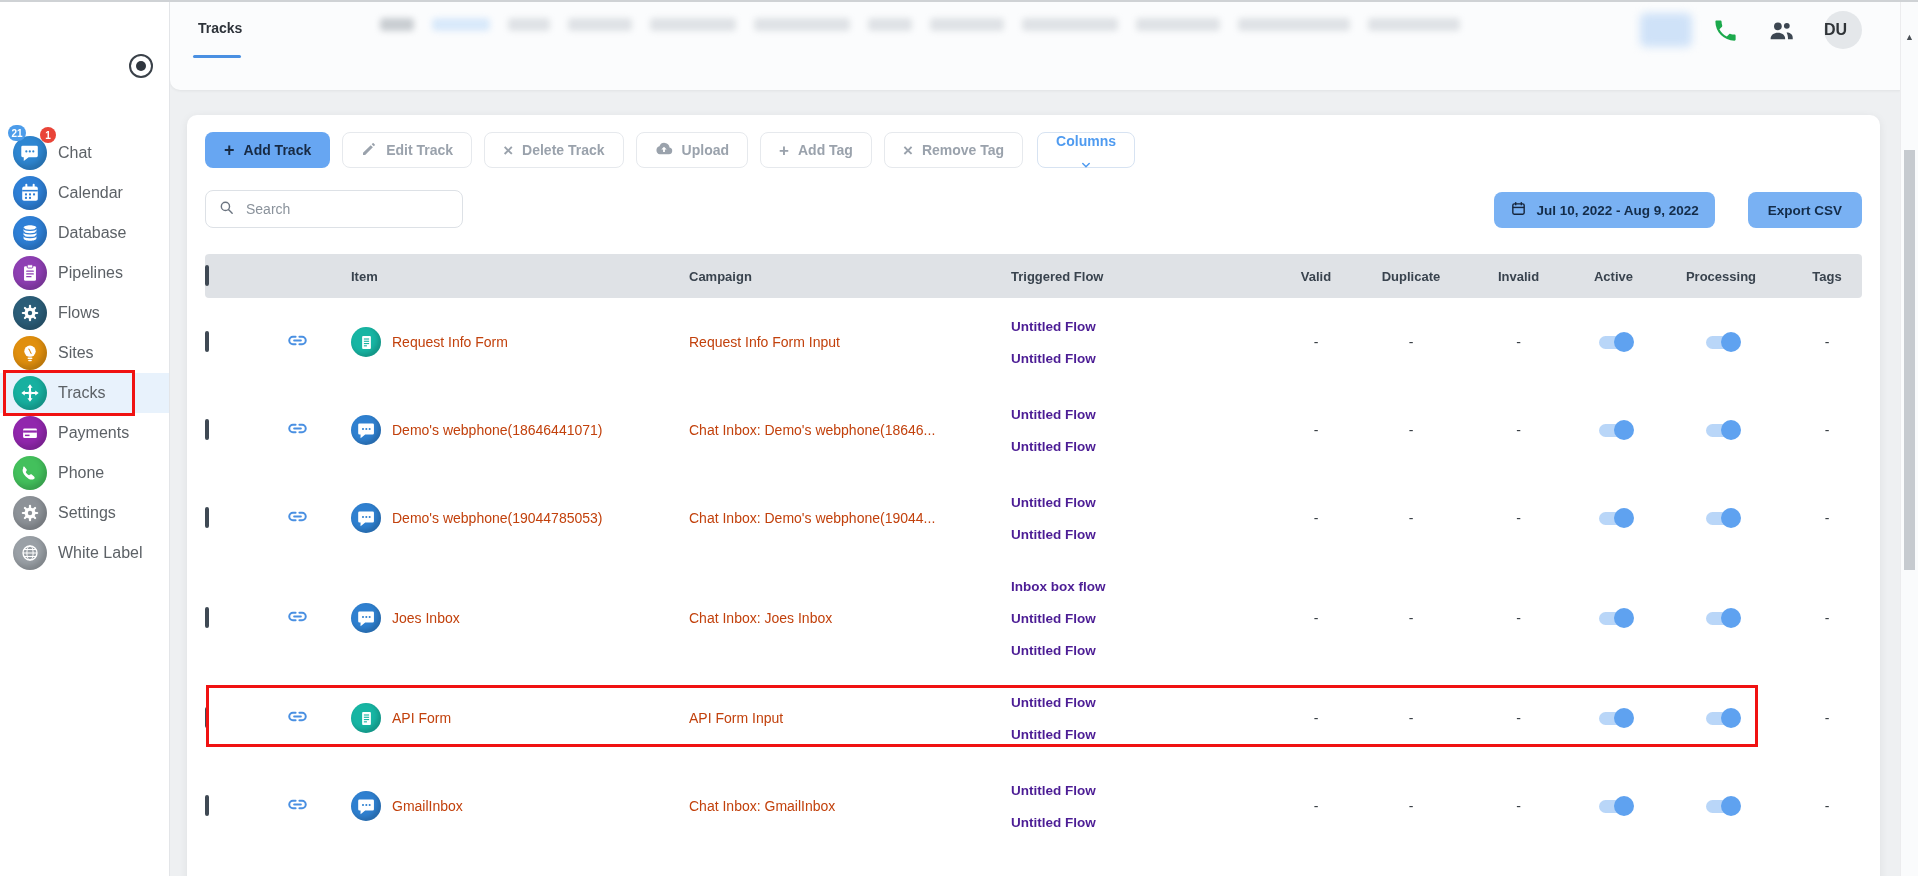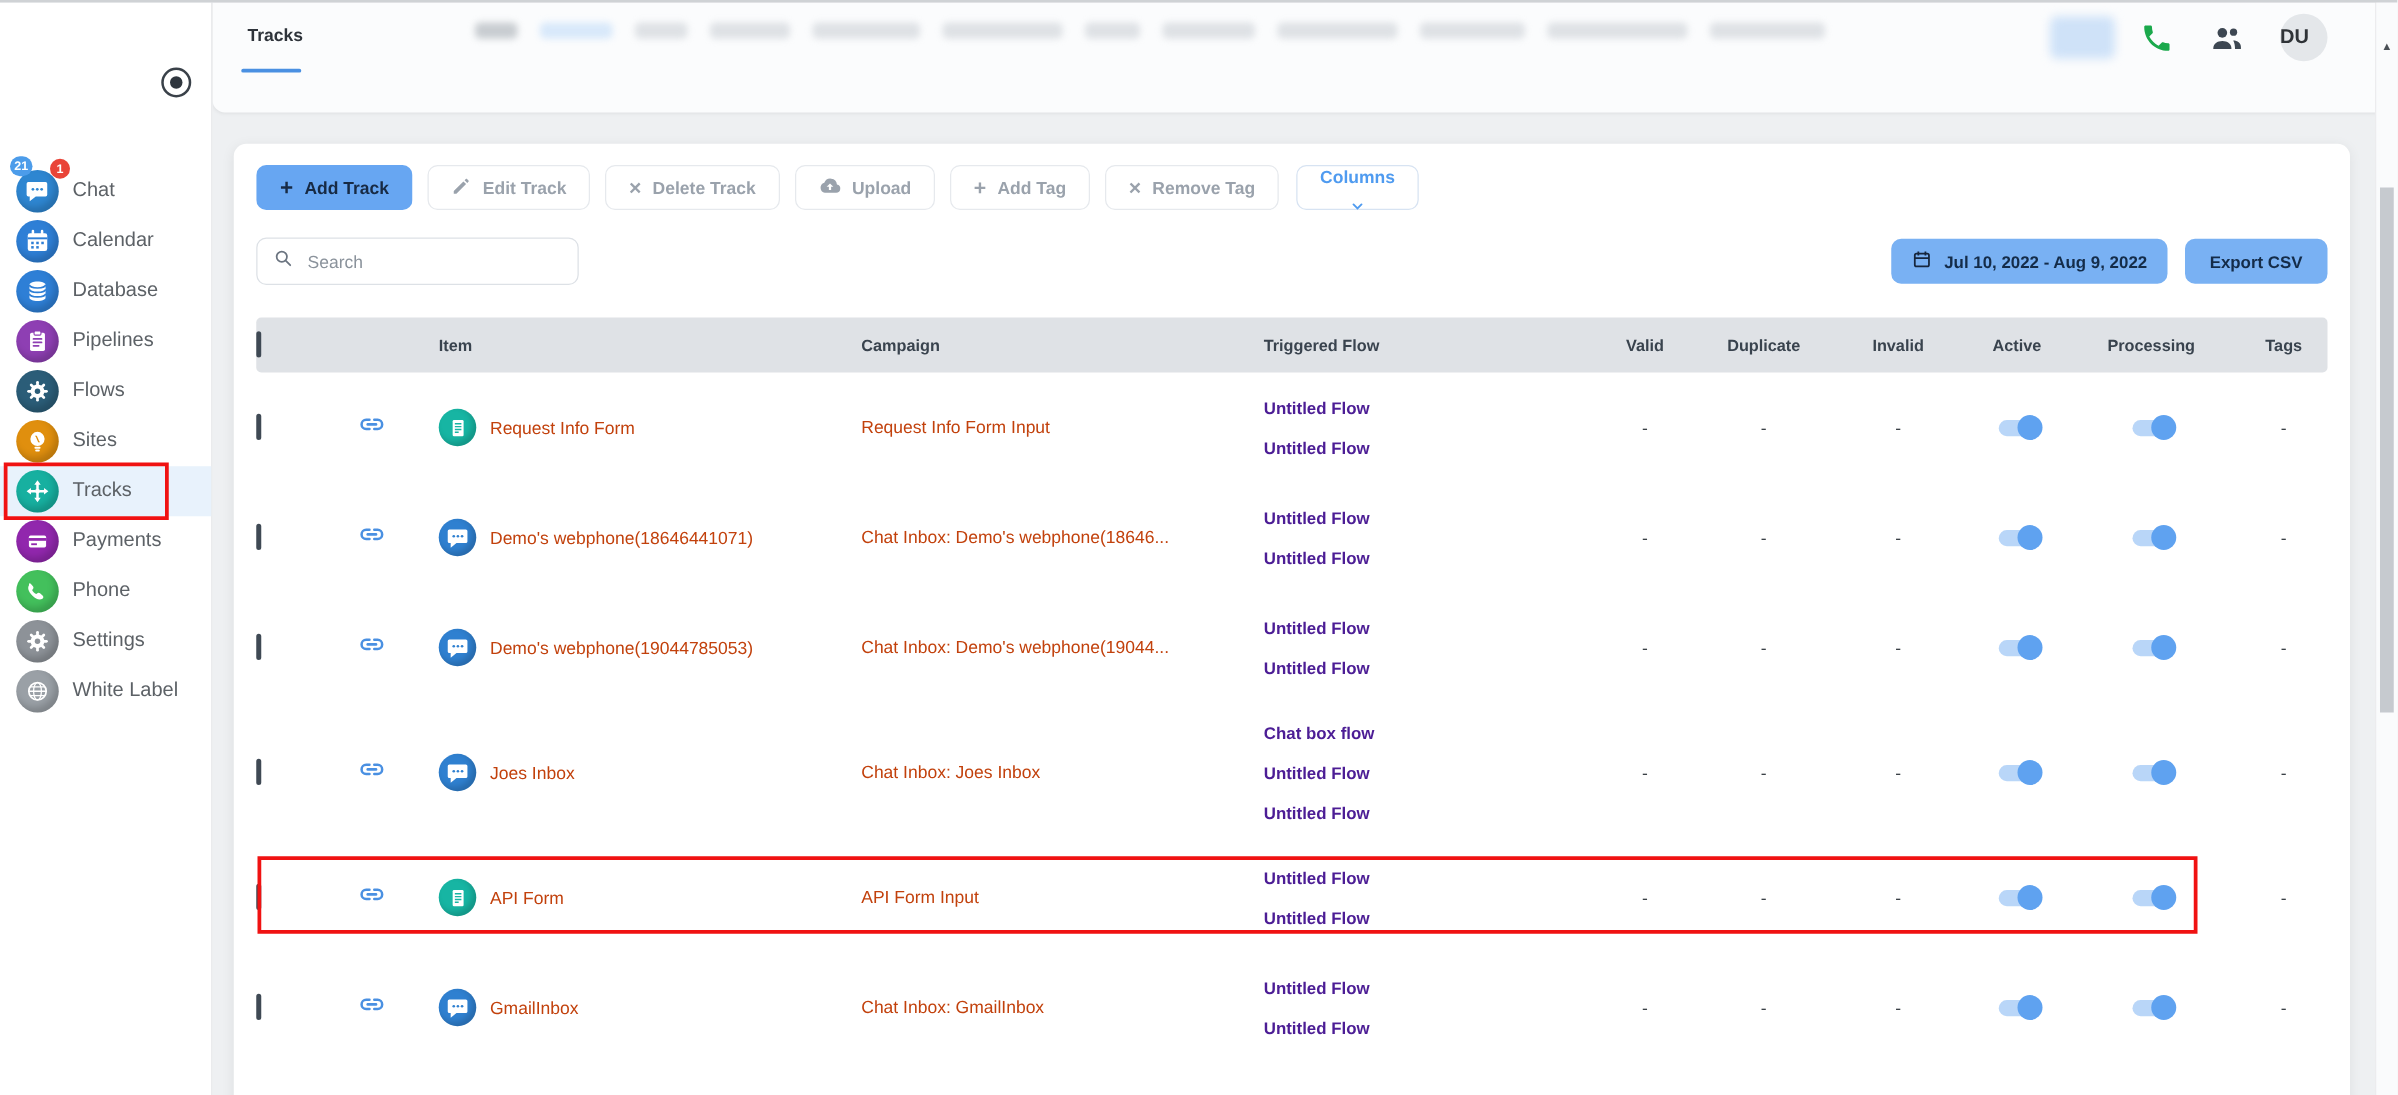--- a/index.html
+++ b/index.html
@@ -36,21 +36,21 @@
 
   
   .card{position:absolute;left:17px;right:21px;top:113px;bottom:-20px;background:#fff;border-radius:10px;box-shadow:0 2px 10px rgba(0,0,0,.07);padding:0 18px;box-sizing:border-box;}
   .toolbar{display:flex;gap:12px;padding-top:17px;}
   .btn{height:36px;border-radius:8px;display:inline-flex;align-items:center;gap:9px;padding:0 18px;font-size:14px;font-weight:700;border:1px solid transparent;background:#fff;font-family:inherit;cursor:pointer;}
   .btn.primary{background:#67a6f2;color:#172a44;}
   .btn.primary .bi{font-size:18px;font-weight:700;line-height:1;}
   .btn.ghost{border-color:#e6e9ed;color:#9aa2ac;}
   .btn.ghost .bi{font-size:17px;line-height:1;color:#9aa2ac;}
   .btn.cols{border-color:#d7e3f2;color:#4f9bf0;margin-left:2px;flex-direction:column;}
-  .filter-row{display:flex;align-items:center;margin-top:22px;}
+  .filter-row{display:flex;align-items:flex-end;margin-top:22px;gap:19px;}
   .search{width:258px;height:38px;border:1px solid #dde1e6;border-radius:8px;display:flex;align-items:center;gap:9px;padding:0 12px;box-sizing:border-box;background:#fff;}
   .search input{border:none;outline:none;font-size:14px;color:#333;width:100%;font-family:inherit;background:transparent;}
   .search input::placeholder{color:#8a929b;}
   .spacer{flex:1;}
   .blue-btn{background:#79b1f3;color:#142c49;font-weight:700;font-size:13.5px;height:36px;border-radius:8px;display:inline-flex;align-items:center;gap:9px;padding:0 16px;border:none;font-family:inherit;cursor:pointer;}
   .export{margin-left:14px;padding:0 20px;}
 
   
   .table{margin-top:26px;}
   .grid{display:grid;grid-template-columns:58px 68px 340px 330px 270px 90px 100px 115px 75px 140px 72px;align-items:center;}
@@ -505,21 +505,21 @@
                       <circle cx="8" cy="10.3" r="1.2"></circle>
                       <circle cx="11.8" cy="10.3" r="1.2"></circle>
                       <circle cx="15.6" cy="10.3" r="1.2"></circle>
                     </g>
                   </svg>
                 </span>
       <span class="item-link">Joes Inbox</span>
     </div>
     <div class="campaign-cell"><span class="campaign-link">Chat Inbox: Joes Inbox</span></div>
     <div class="flows-cell">
-                <span class="flow-link">Chat box flow</span>
+                <span class="flow-link">Inbox box flow</span>
                 <span class="flow-link">Untitled Flow</span>
                 <span class="flow-link">Untitled Flow</span>
               </div>
     <div class="cell c dash">-</div>
     <div class="cell c dash">-</div>
     <div class="cell c dash">-</div>
     <div class="toggle-cell">
                 <span class="toggle">
                   <span class="knob"></span>
                 </span>

